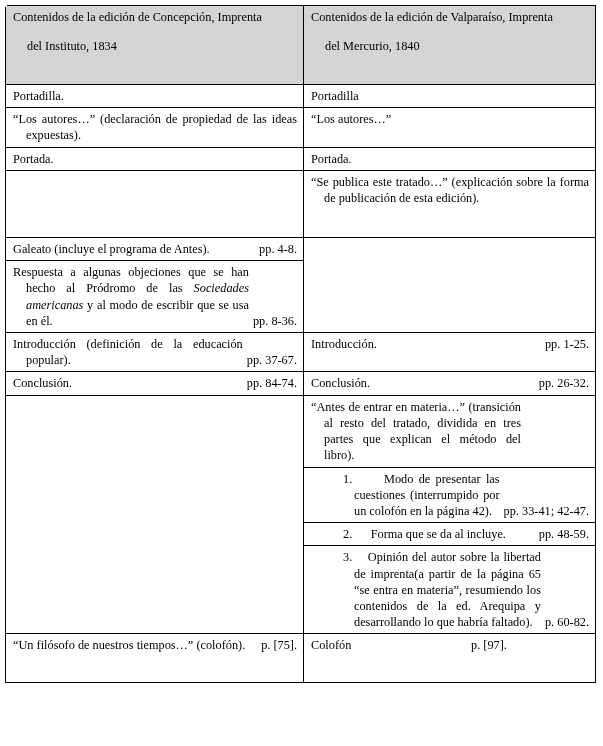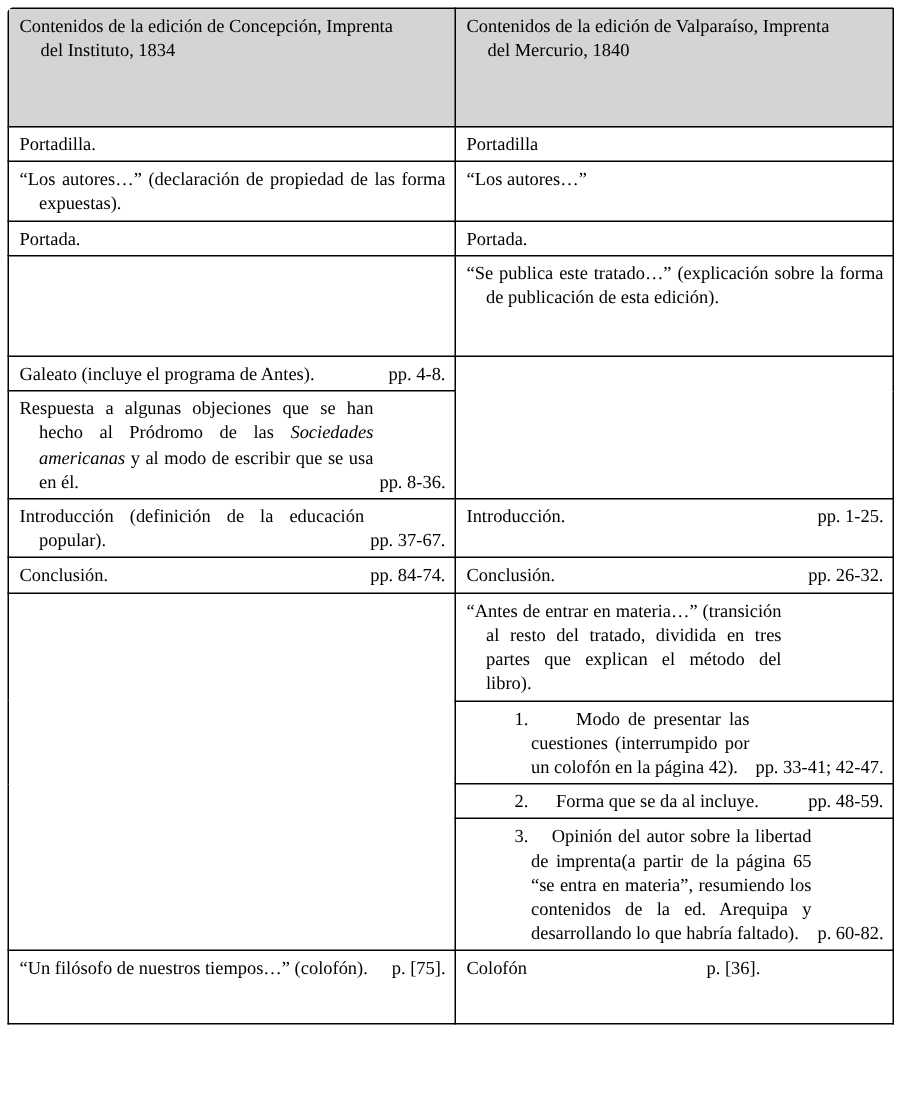--- a/index.html
+++ b/index.html
@@ -28,21 +28,21 @@
     padding-top:9px;
     padding-bottom:9px;
     height:72px;
     vertical-align:top;
   }
   .hd{
     text-align:justify;
     text-indent:0;
     padding-left:8px;
   }
-  .hd .ln2{display:block;padding-left:14px;}
+  .hd .ln2{display:block;padding-left:14px;margin-top:13px;}
   
   .cw{display:flex;align-items:flex-end;gap:4px;}
   .cw .bod{flex:1 1 auto;min-width:0;}
   .cw .pg{flex:0 0 auto;white-space:nowrap;text-align:right;}
   .just{text-align:justify;}
   .hang{padding-left:13px;text-indent:-13px;}
   .num{padding-left:11px;text-indent:-11px;margin-left:32px;}
   .nar{max-width:197px;}
   .pgmid{display:inline-block;min-width:118px;text-align:left;}
   i{font-style:italic;}
@@ -83,21 +83,21 @@
         <td>
           <div class="cw">
               <div class="bod just">Portadilla</div>
             </div>
         </td>
       </tr>
 
       <tr>
         <td>
           <div class="cw">
-              <div class="bod just hang">“Los autores…” (declaración de propiedad de las forma expuestas).</div>
+              <div class="bod just hang">“Los autores…” (declaración de propiedad de las ideas expuestas).</div>
             </div>
         </td>
         <td>
           <div class="cw">
               <div class="bod just">“Los autores…”</div>
             </div>
         </td>
       </tr>
 
       <tr>
@@ -210,21 +210,21 @@
       <tr>
         <td>
           <div class="cw">
             <div class="bod just hang">“Un filósofo de nuestros tiempos…” (colofón).</div>
             <div class="pg">p. [75].</div>
           </div>
         </td>
         <td style="height:42px">
           <div class="cw">
             <div class="bod just">Colofón</div>
-            <div class="pg"><span class="pgmid">p. [36].</span></div>
+            <div class="pg"><span class="pgmid">p. [97].</span></div>
           </div>
         </td>
       </tr>
 
     </tbody>
   </table>
 
 </div>
 
 </body></html>

